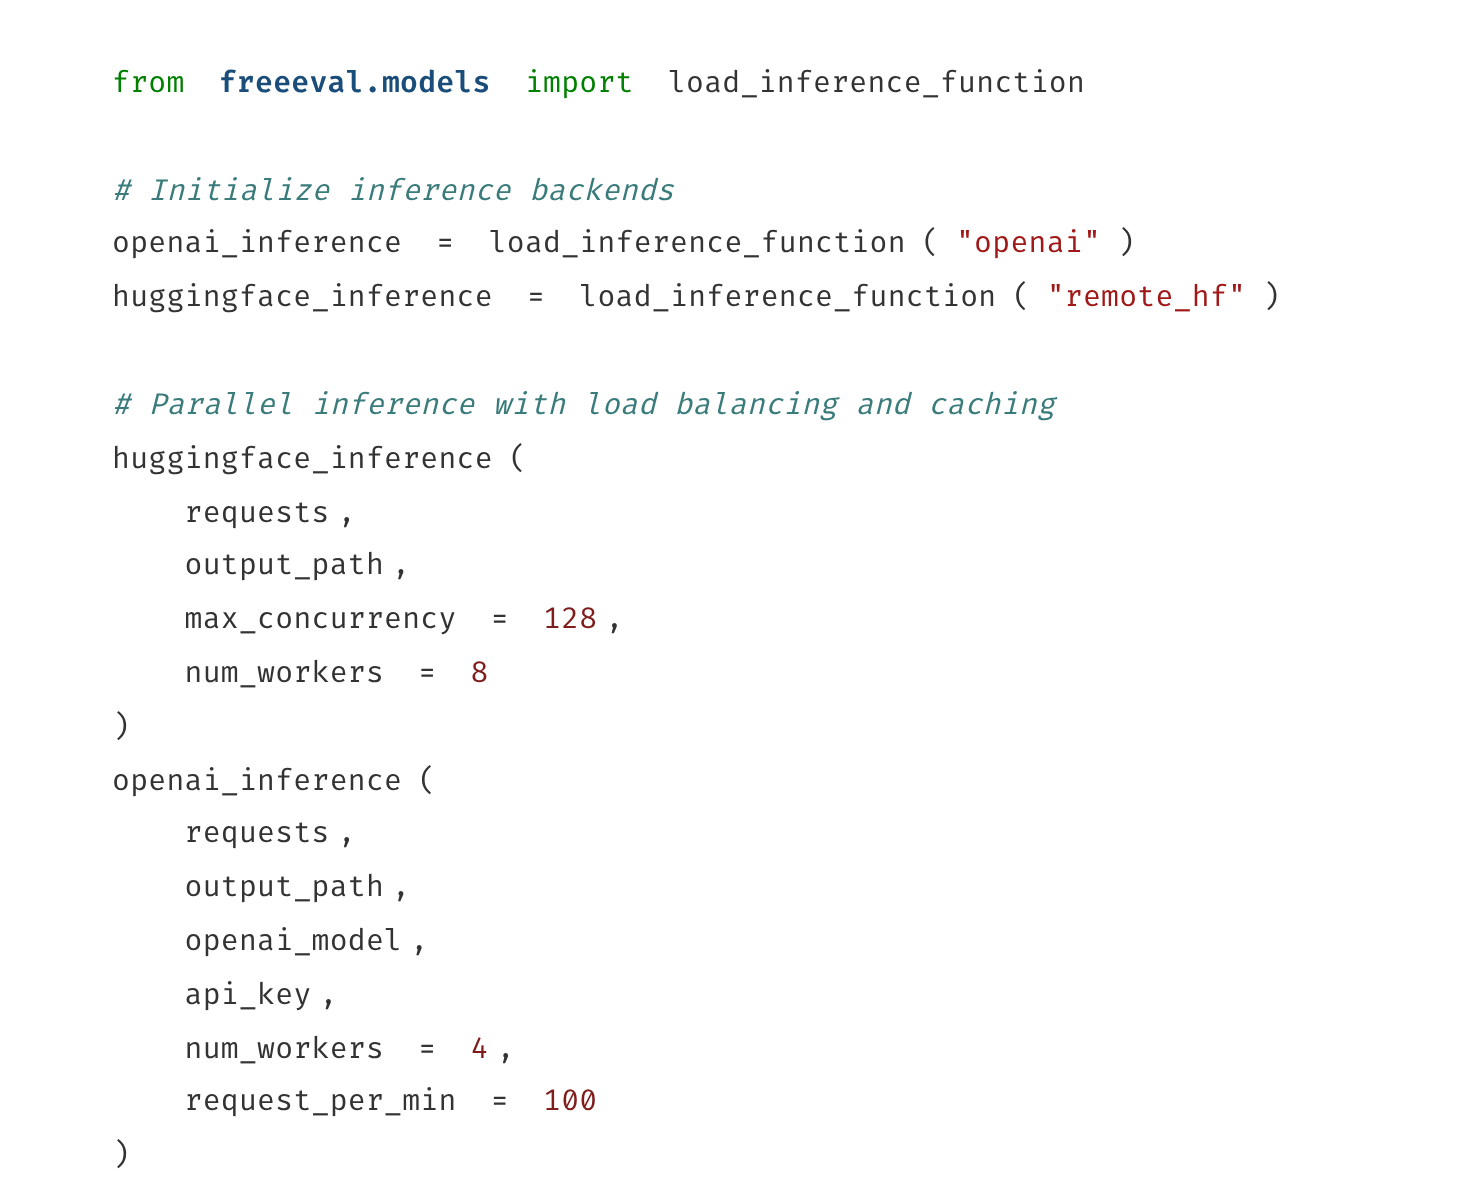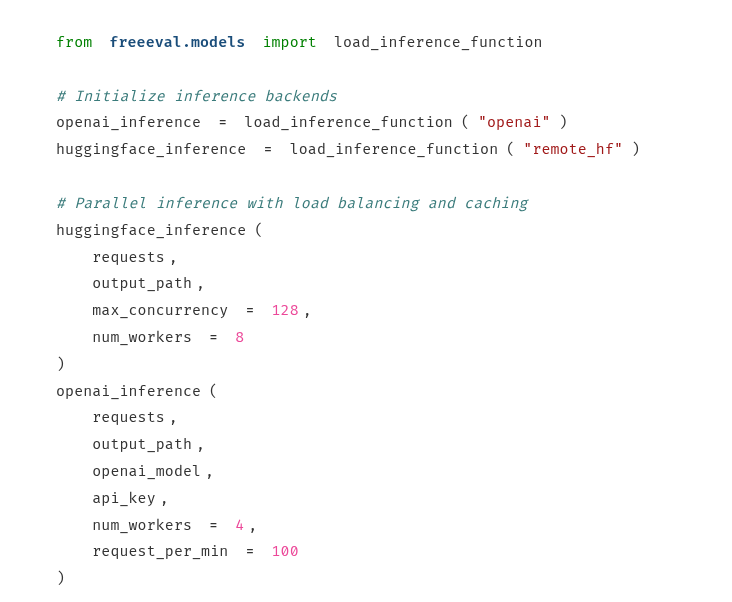--- a/index.html
+++ b/index.html
@@ -40,21 +40,21 @@
     .string {
       color: #a01818;
     }
     .paren {
       color: #333333;
     }
     .ident {
       color: #333333;
     }
     .number {
-      color: #ec4899;
+      color: #7f1d1d;
     }
     .eq {
       color: #333333;
     }
   </style>
 </head>
 <body>
 
 <div class="code-block"><span class="kw-from">from</span> <span class="module-name">freeeval.models</span> <span class="kw-import">import</span> <span class="ident">load_inference_function</span>
 

